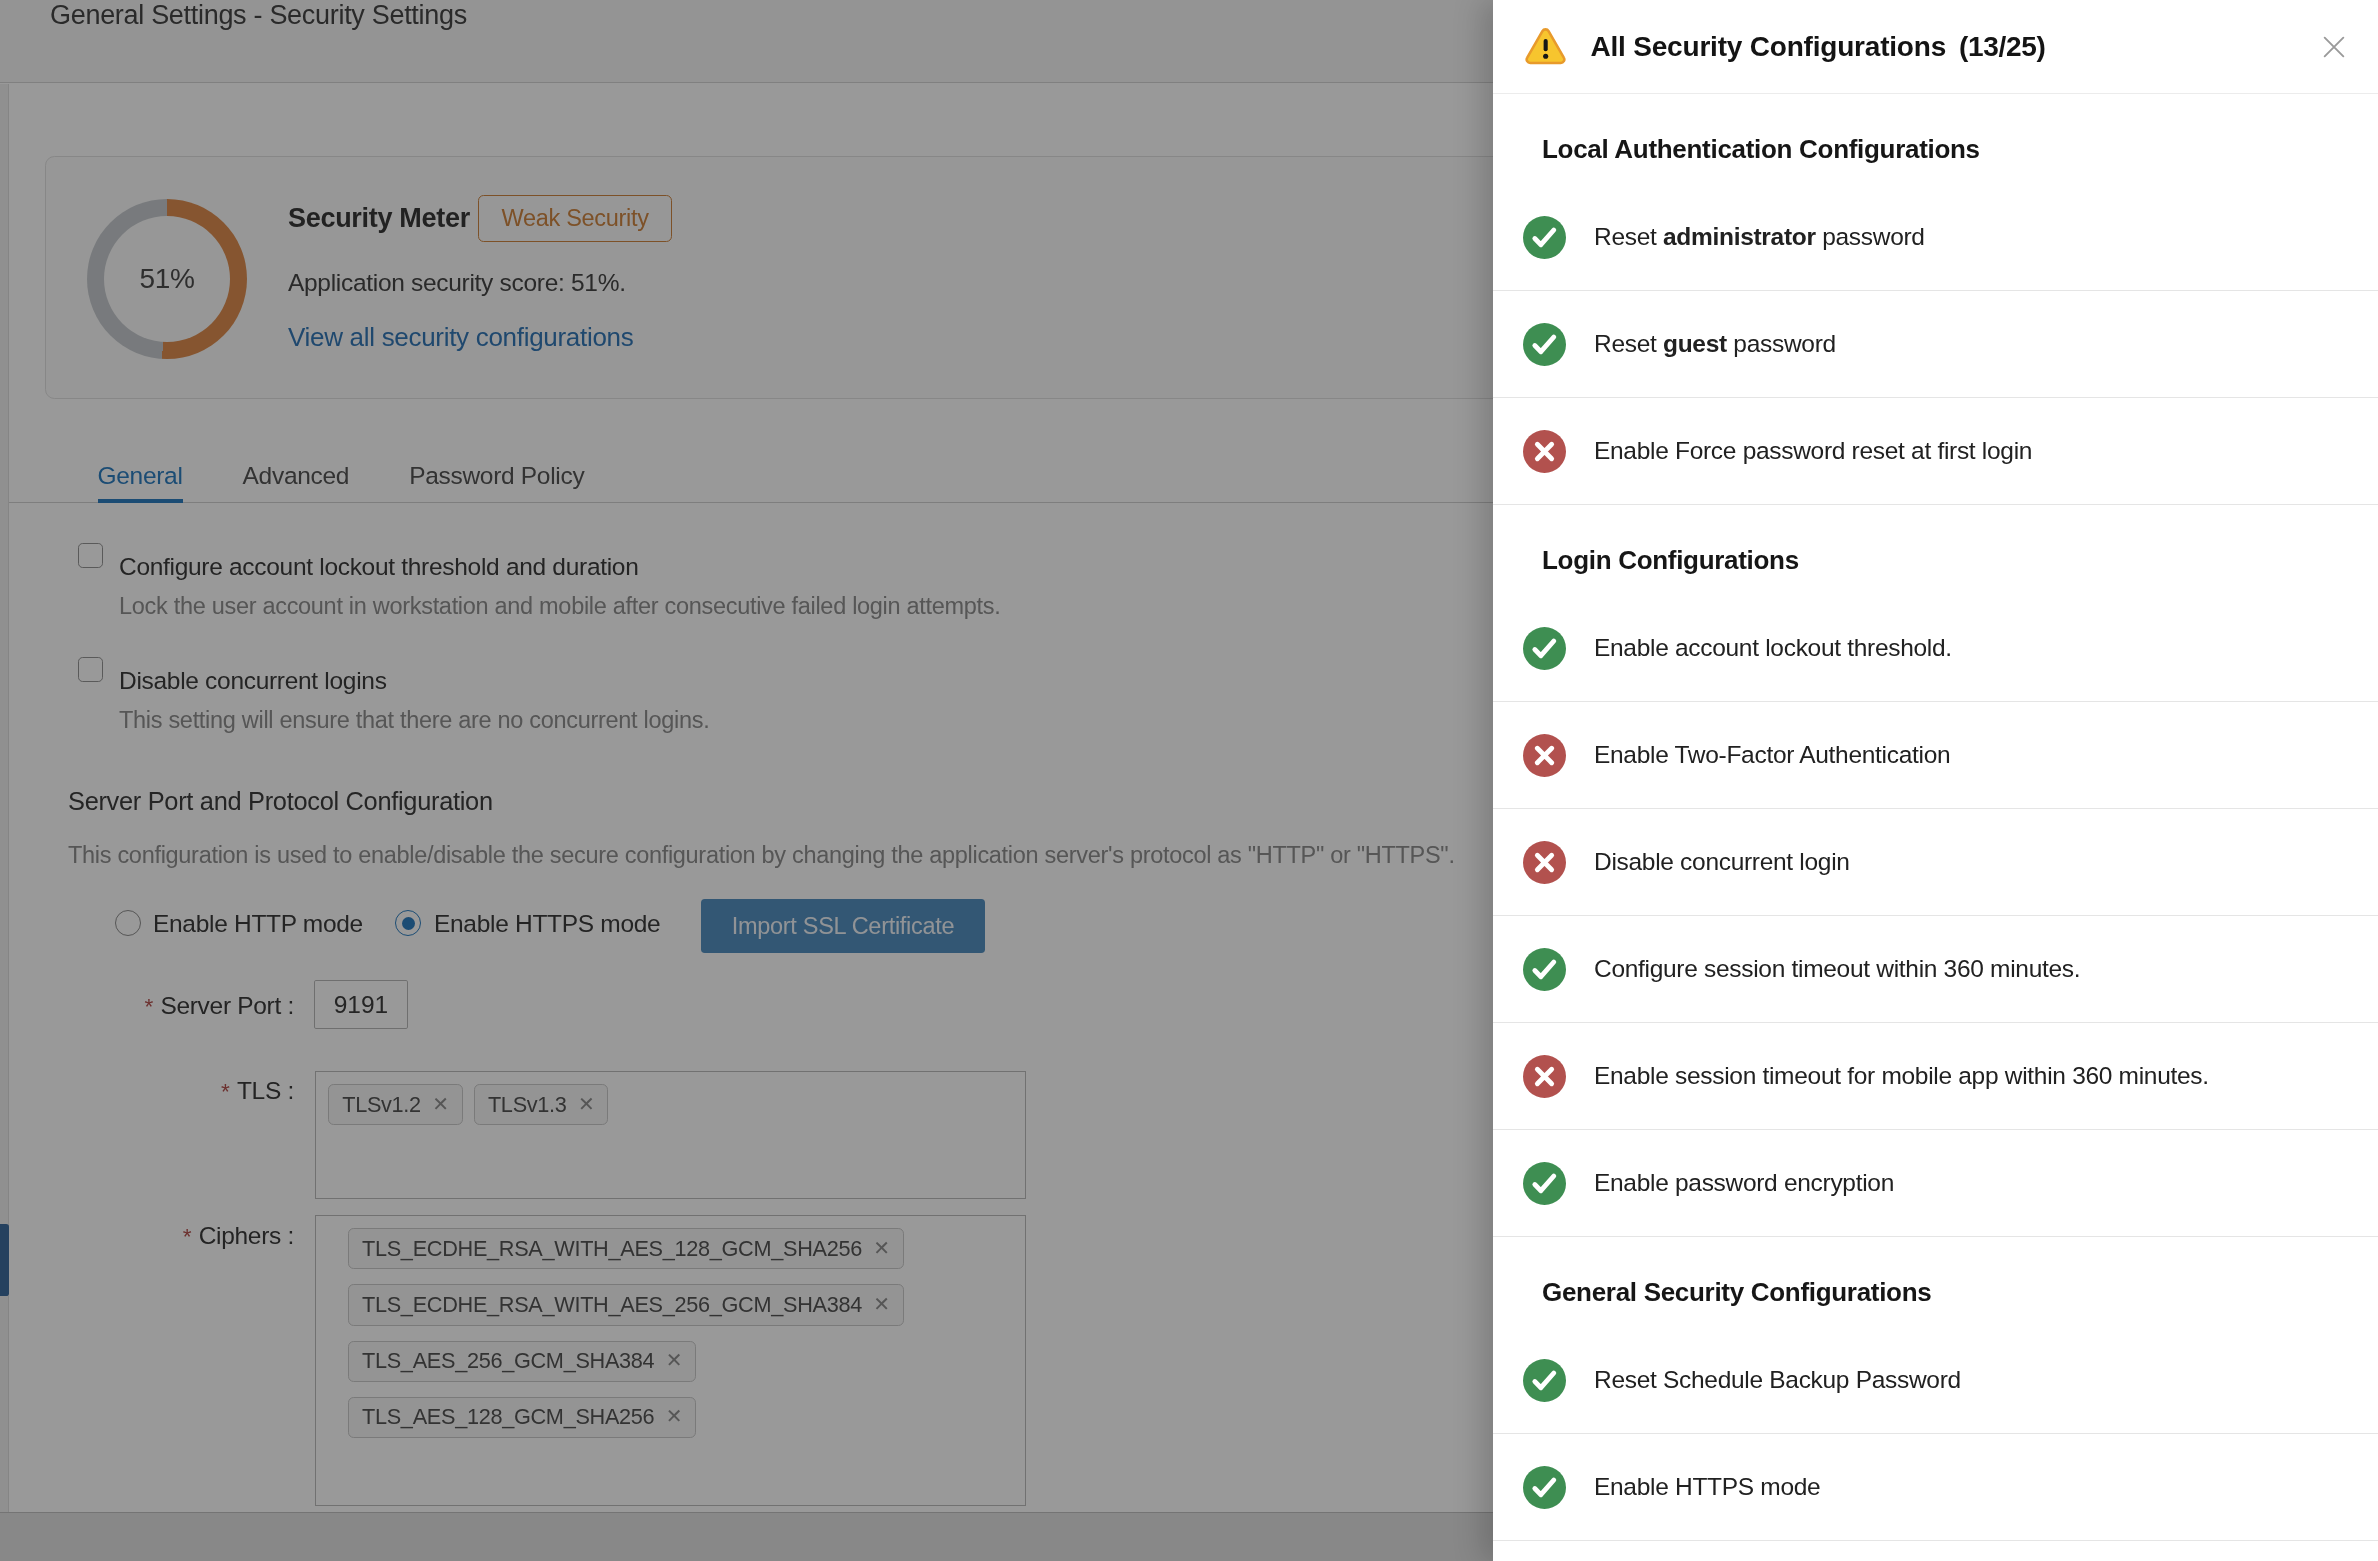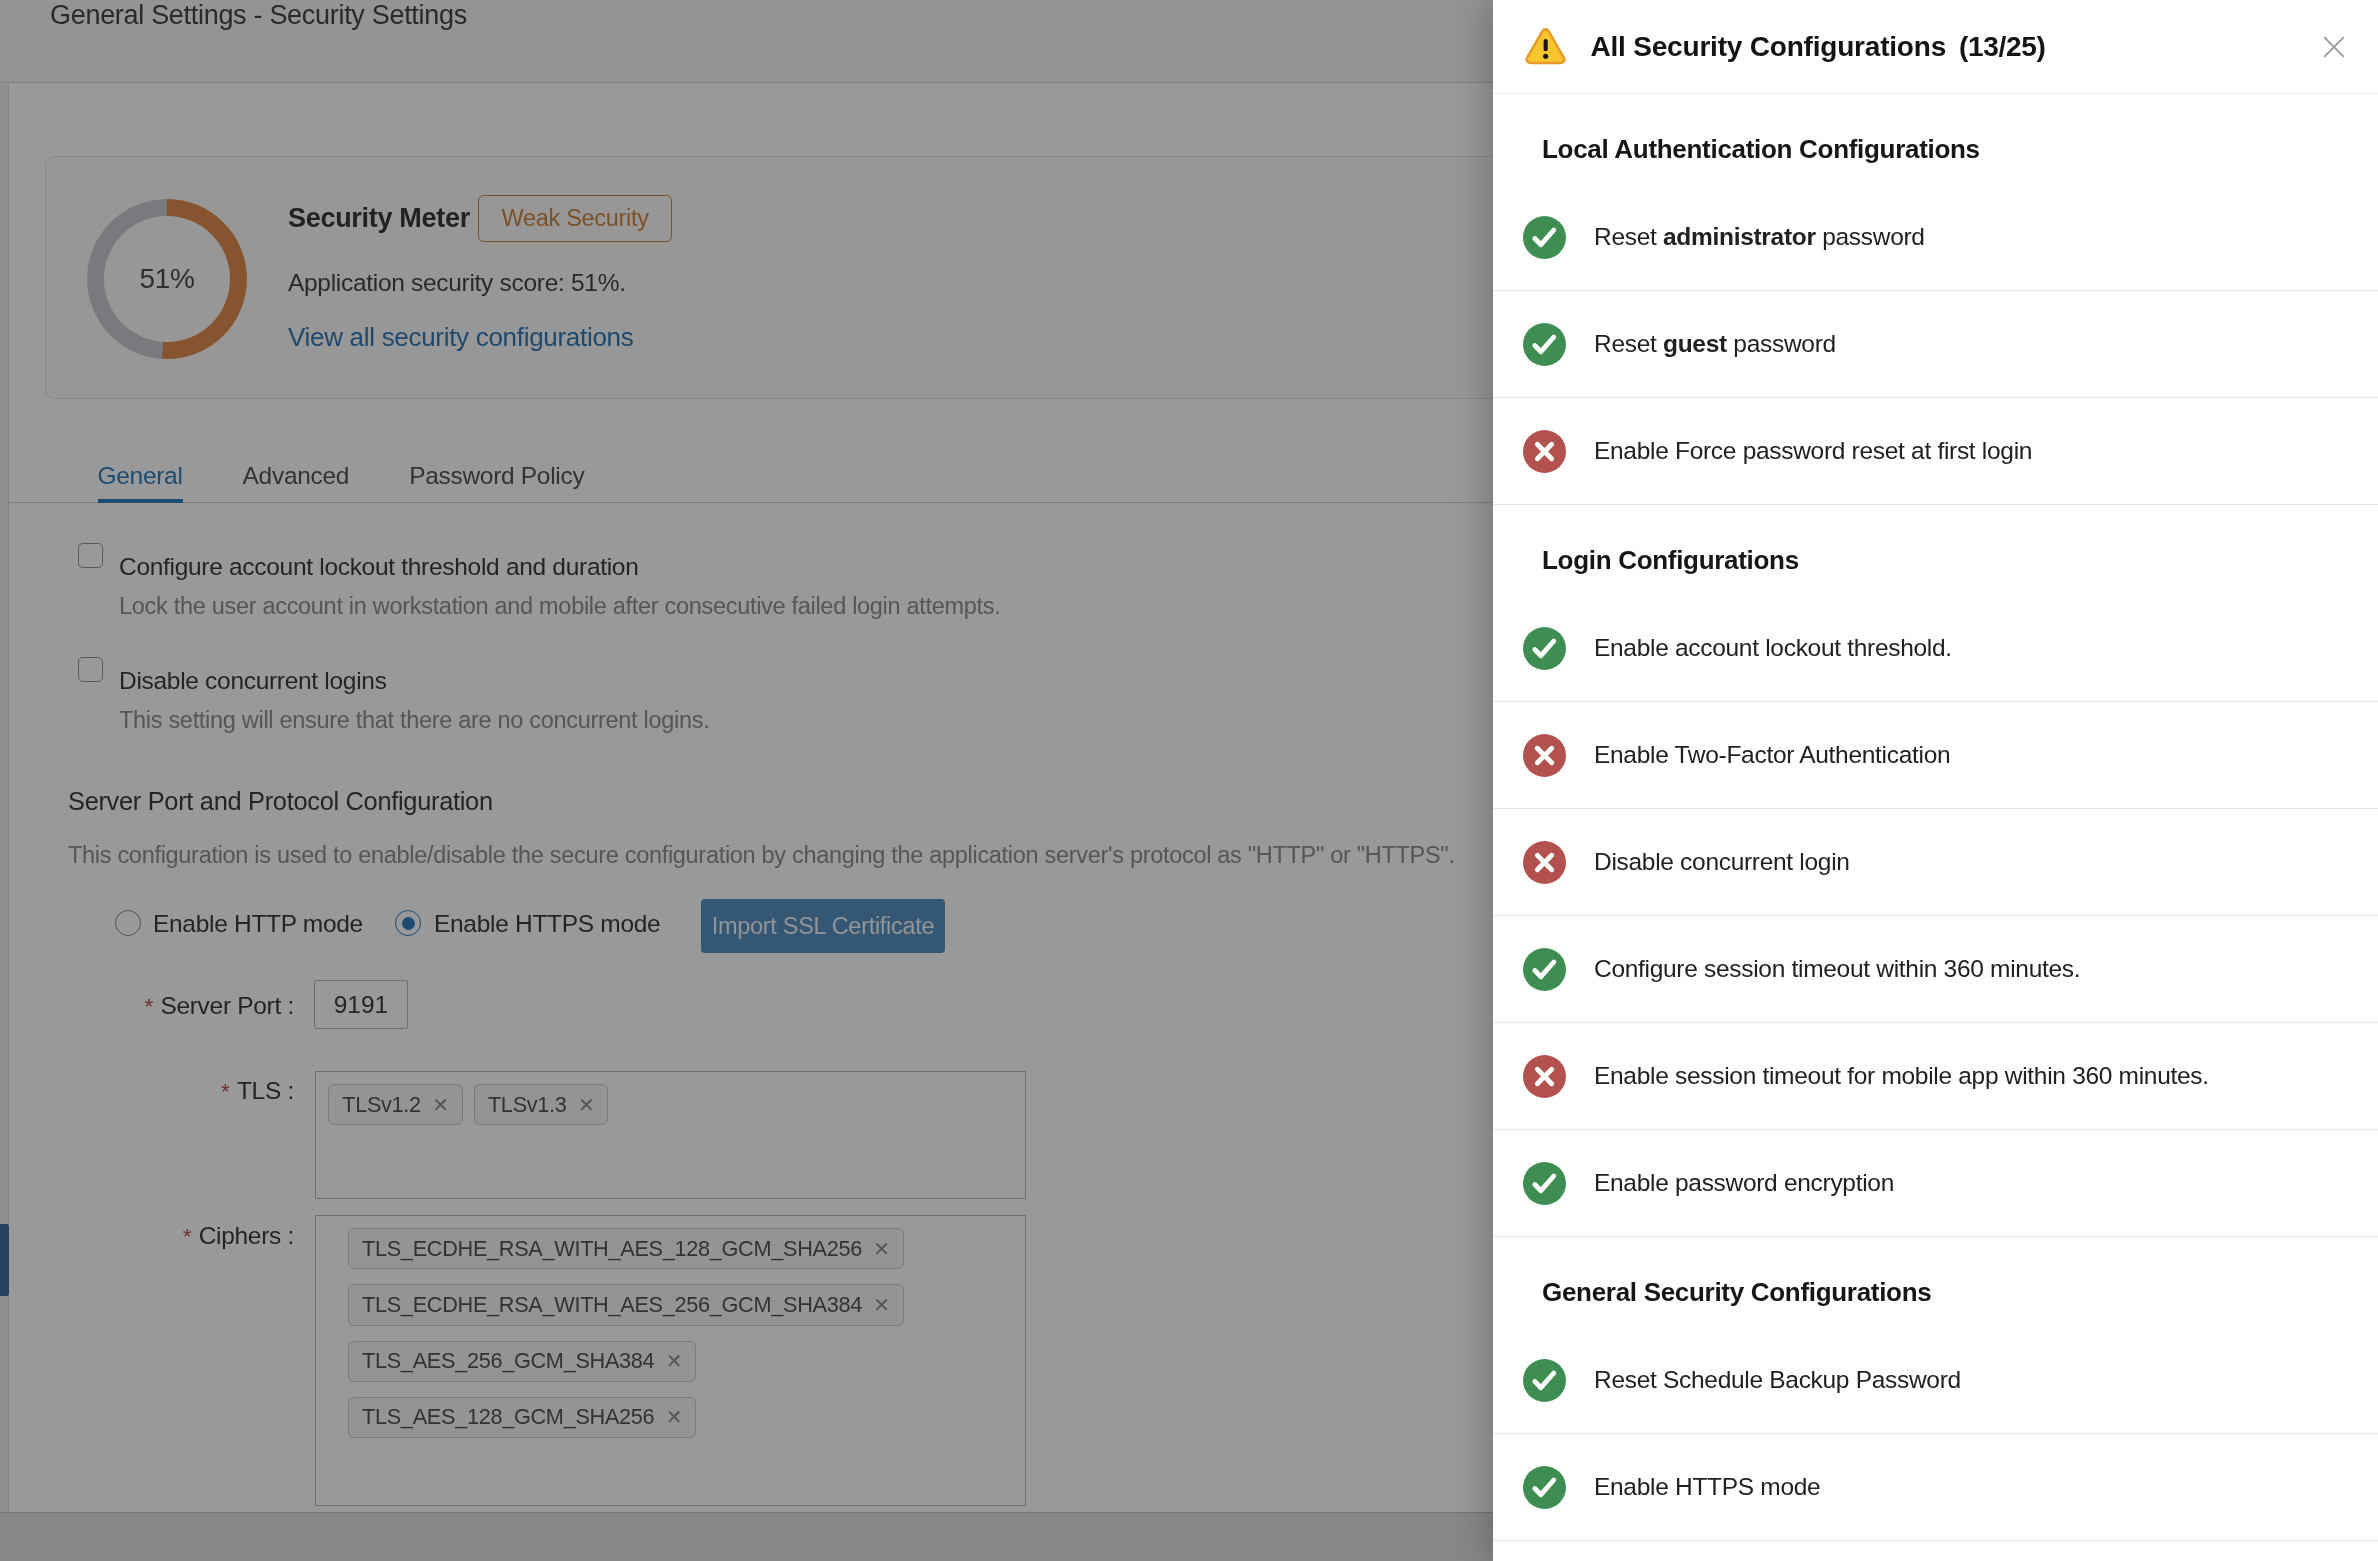--- a/index.html
+++ b/index.html
@@ -47,35 +47,35 @@
   .section-heading{ position:absolute; left:68px; top:787px; font-size:25.4px; font-weight:500; color:#3e3e3e;}
   .section-desc{ position:absolute; left:68px; top:842px; font-size:23.5px; color:#8f8f8f; white-space:nowrap;}
 
   .radio{ position:absolute; width:26px; height:26px; border:1.9px solid #8f8f8f; border-radius:50%;
     background:transparent; display:flex; align-items:center; justify-content:center;}
   .radio.checked{ border-color:var(--accent-blue);}
   .radio.checked::after{ content:""; width:13px; height:13px; border-radius:50%; background:var(--accent-blue);}
   .radio-label{ position:absolute; font-size:24.5px; color:#3c3c3c; line-height:26px;}
   #radio-http{ left:115px; top:910px;} #radio-http-label{ left:153px; top:911px;}
   #radio-https{ left:395px; top:910px;} #radio-https-label{ left:434px; top:911px;}
-  .import-btn{ position:absolute; left:701px; top:899px; width:244px; height:54px;
+  .import-btn{ position:absolute; left:701px; top:899px; width:284px; height:54px;
     background:var(--button-blue); color:#f2f6fa; font-size:23.5px; border:none; border-radius:3.8px;
     font-family:inherit; letter-spacing:-0.3px; cursor:pointer;}
 
   .field-label{ position:absolute; left:56px; width:238px; text-align:right; font-size:24.5px; color:#3c3c3c;}
   .req{ color:#b5524f; margin-right:7.5px; font-size:22.6px;}
   #port-label{ top:992px;} 
   .port-input{ position:absolute; left:314px; top:980px; width:94px; height:49px;
     border:0.9px solid #b9b9b9; background:transparent; text-align:center; font-size:24.5px; color:#3f3f3f;
     font-family:inherit; border-radius:1.9px;}
   #tls-label{ top:1077px;} #ciphers-label{ top:1222px;}
   .multibox{ position:absolute; left:315px; width:711px; border:0.9px solid #bdbdbd; background:transparent; padding:12.2px;}
   #tls-box{ top:1071px; height:128px;}
   #ciphers-box{ top:1215px; height:291px; display:flex; flex-direction:column; align-items:flex-start; gap:15px;padding-left:32px;}
-  .chip{ display:inline-flex; align-items:center; background:#f7f7f7; border:0.9px solid #cbcbcb;
+  .chip{ display:inline-flex; background:#f7f7f7; border:0.9px solid #cbcbcb;
     border-radius:5.6px; padding:6.6px 13px; font-size:21.7px; color:#555; margin-right:11.3px; white-space:nowrap;}
   .chip-remove{ margin-left:11.3px; color:#8f8f8f; font-size:20px; cursor:pointer;}
 
   .side-handle{ position:absolute; left:0; top:1224px; width:9.4px; height:72px;
     background:#3f6d9e; border-radius:0 2.8px 2.8px 0; cursor:pointer;}
 
   .backdrop{ position:absolute; left:0; top:0; width:1493px; height:1561px;
     background:rgba(0,0,0,0.40); z-index:50;}
 
   

